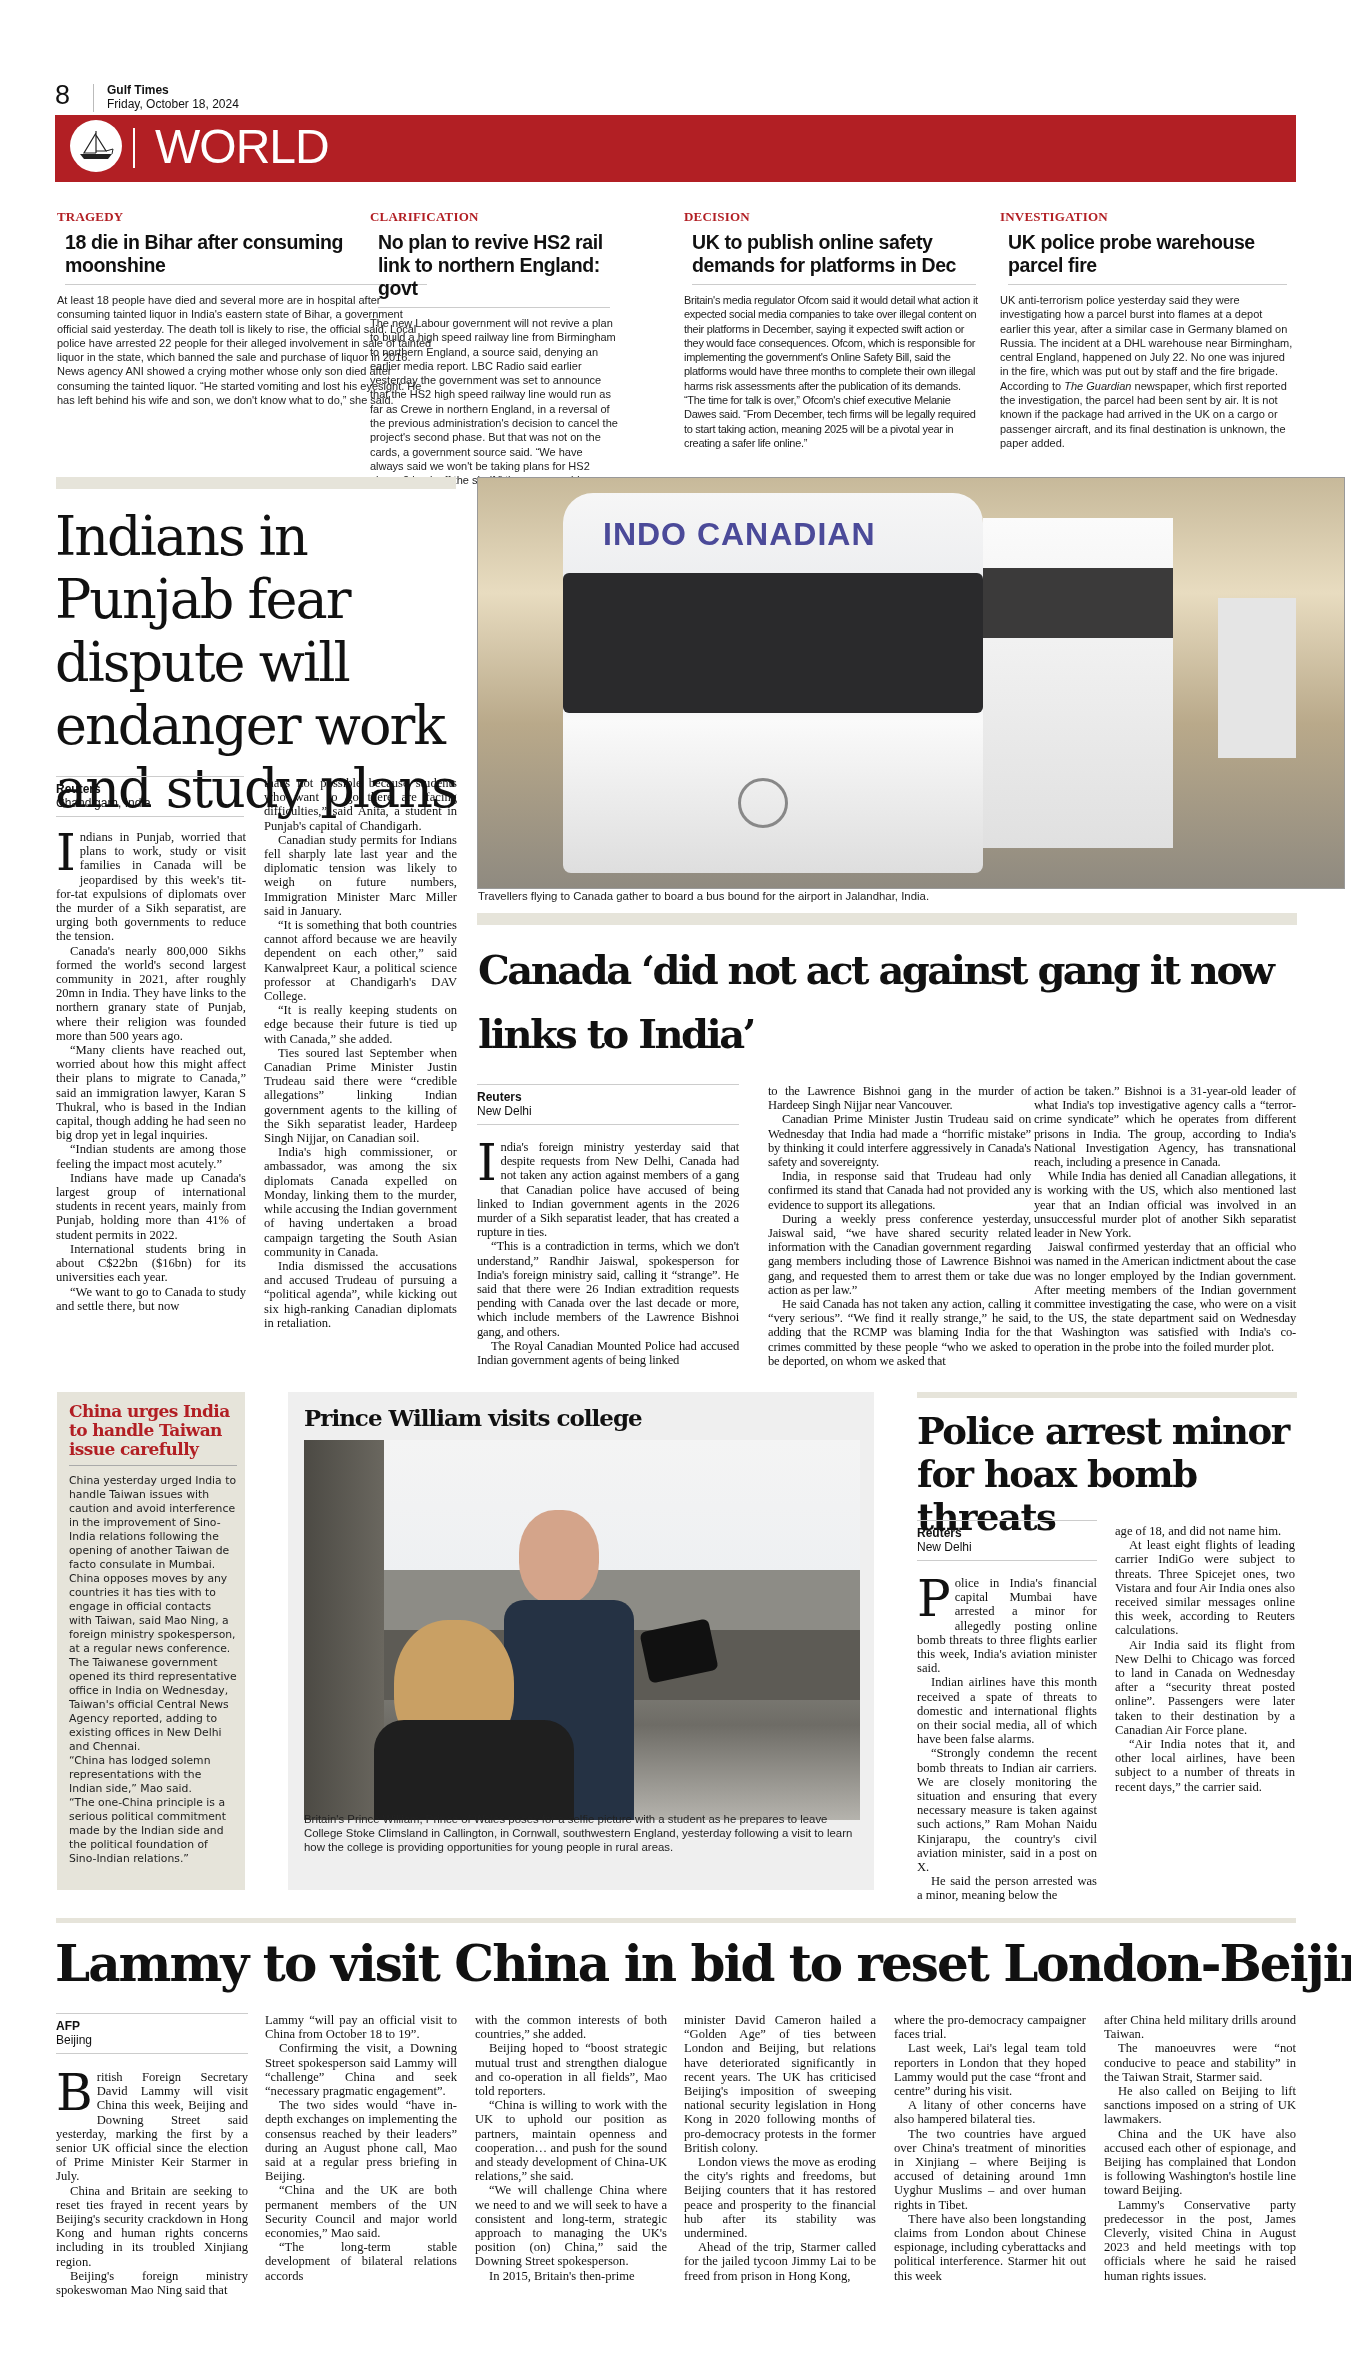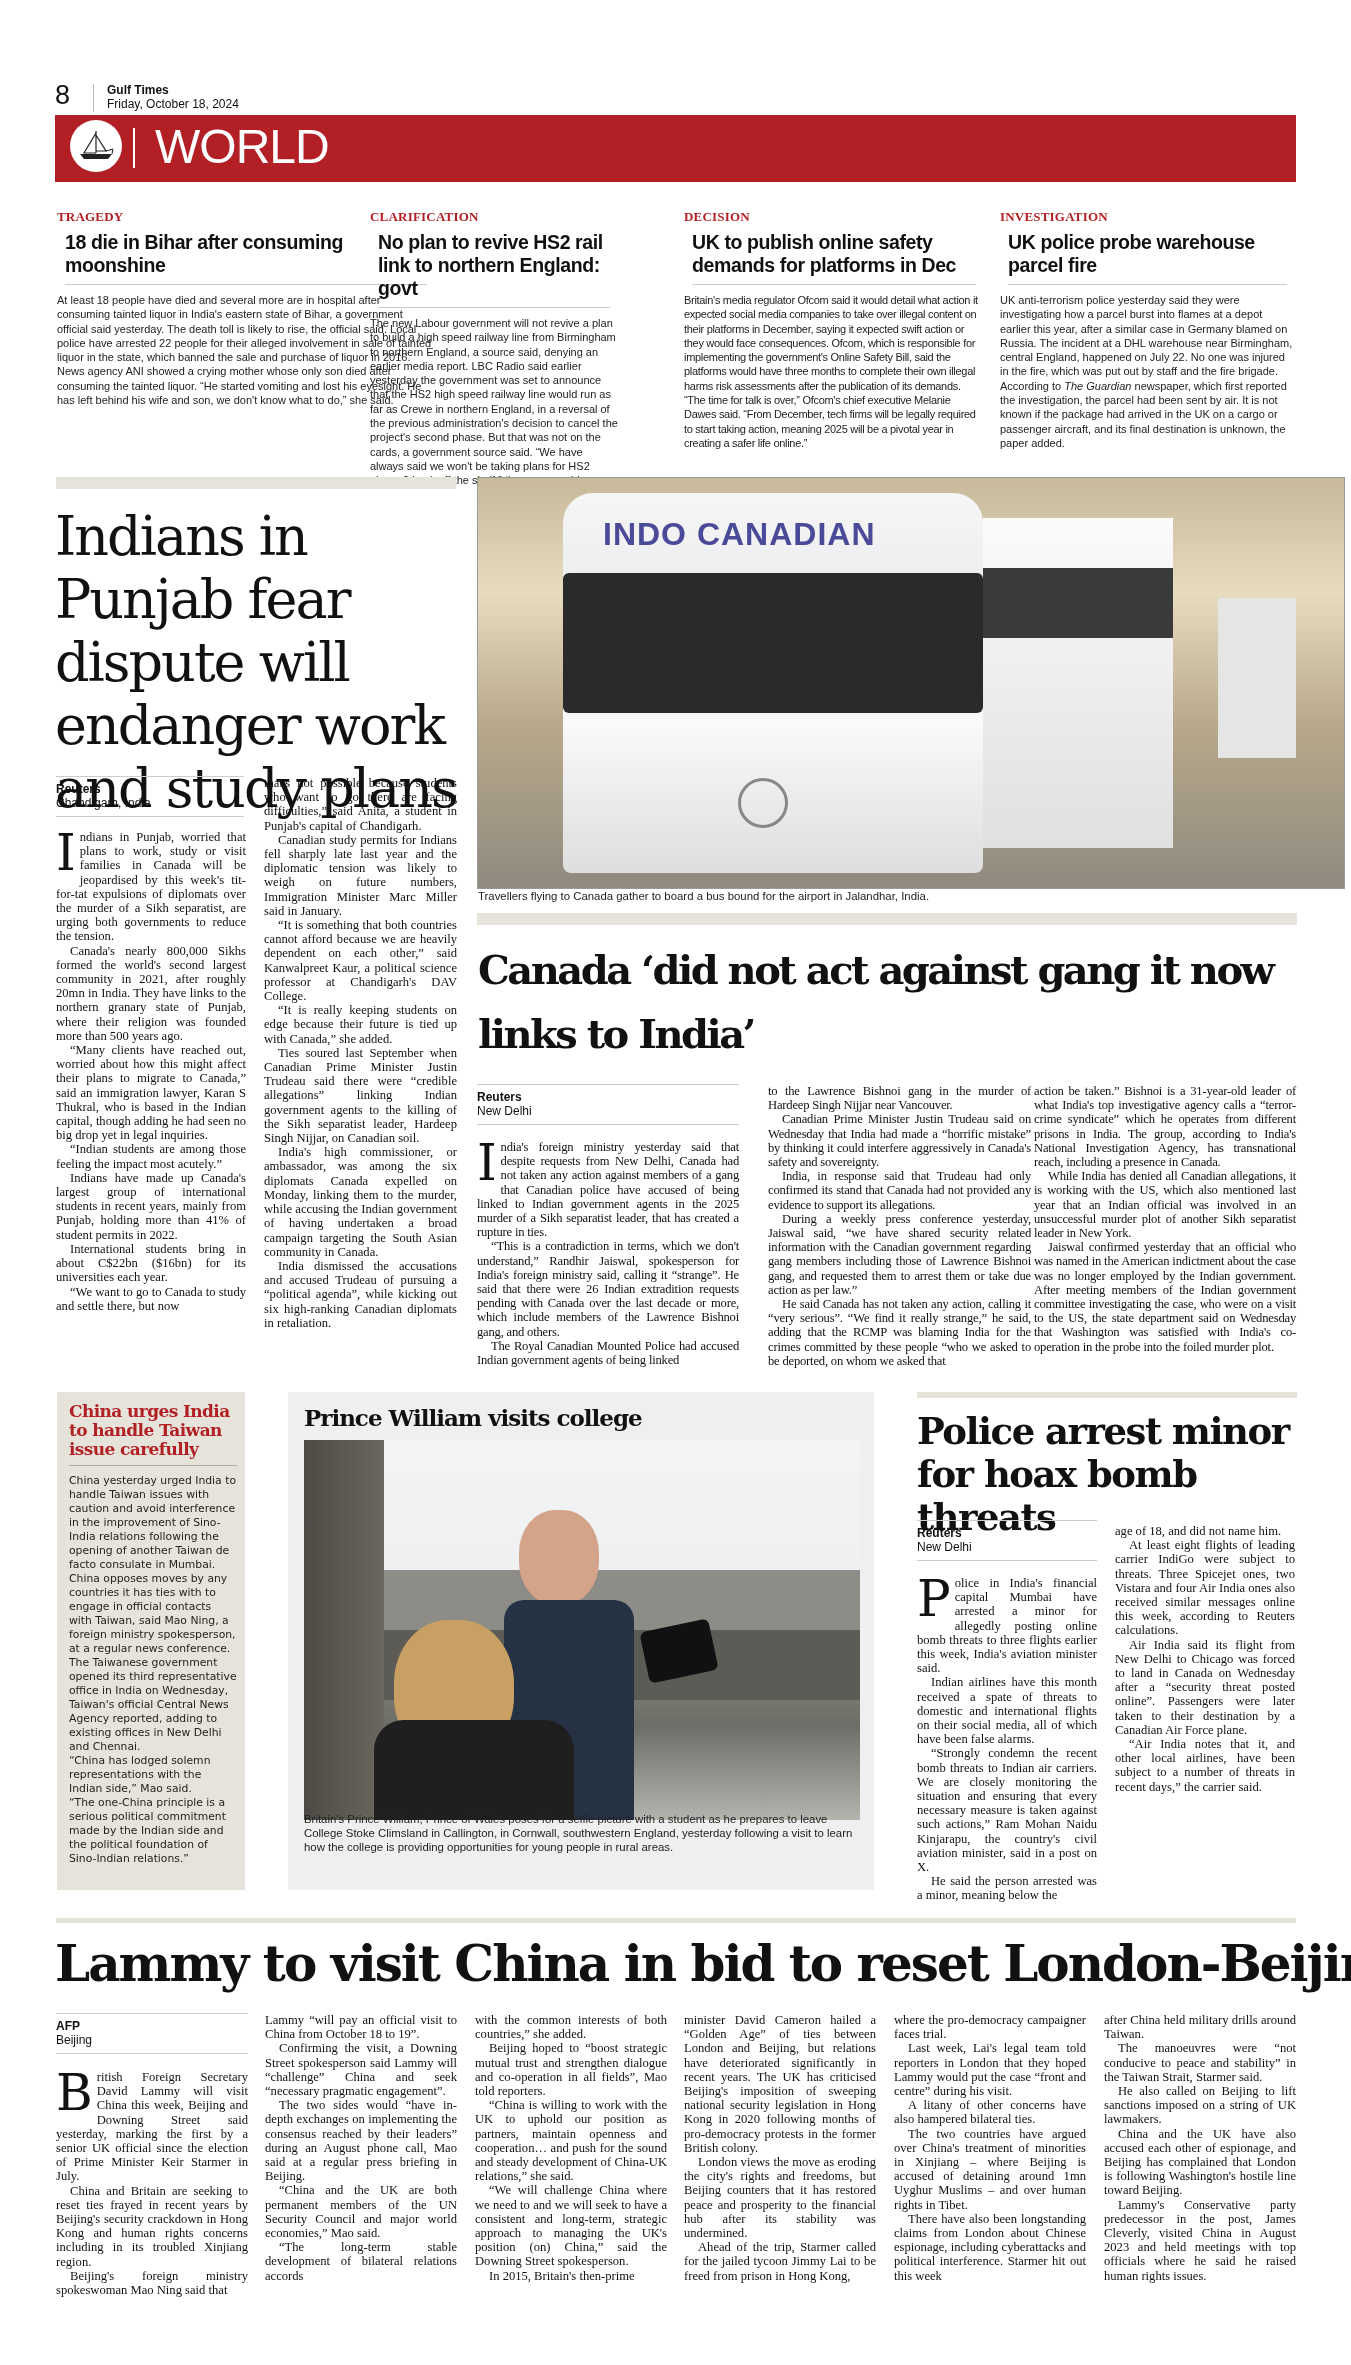--- a/index.html
+++ b/index.html
@@ -118,21 +118,21 @@
 </div>
 <div class="abs caption" style="left:478px;top:889px;width:818px;">Travellers flying to Canada gather to board a bus bound for the airport in Jalandhar, India.</div>
 
 <div class="abs greybar" style="left:477px;top:913px;width:820px;"></div>
 <h1 class="abs h-canada" style="margin:0;">Canada ‘did not act against gang it now links to India’</h1>
 <div class="abs byline" style="left:477px;top:1084px;width:262px;">
   <div class="ag">Reuters</div>
   <div class="loc">New Delhi</div>
 </div>
 <div class="abs col" style="left:477px;top:1140px;width:262px;letter-spacing:-.2px;" id="canada-col1">
-    <p class="first"><span class="drop">I</span><span>ndia's foreign ministry yesterday said that despite requests from New Delhi, Canada had not taken any action against members of a gang that Canadian police have accused of being linked to Indian government agents in the 2025 murder of a Sikh separatist leader, that has created a rupture in ties.</span></p>
+    <p class="first"><span class="drop">I</span><span>ndia's foreign ministry yesterday said that despite requests from New Delhi, Canada had not taken any action against members of a gang that Canadian police have accused of being linked to Indian government agents in the 2026 murder of a Sikh separatist leader, that has created a rupture in ties.</span></p>
     <p>“This is a contradiction in terms, which we don't understand,” Randhir Jaiswal, spokesperson for India's foreign ministry said, calling it “strange”. He said that there were 26 Indian extradition requests pending with Canada over the last decade or more, which include members of the Lawrence Bishnoi gang, and others.</p>
     <p>The Royal Canadian Mounted Police had accused Indian government agents of being linked</p>
   </div>
 <div class="abs col" style="left:768px;top:1084px;width:263px;letter-spacing:-.2px;" id="canada-col2">
     <p class="first">to the Lawrence Bishnoi gang in the murder of Hardeep Singh Nijjar near Vancouver.</p>
     <p>Canadian Prime Minister Justin Trudeau said on Wednesday that India had made a “horrific mistake” by thinking it could interfere aggressively in Canada's safety and sovereignty.</p>
     <p>India, in response said that Trudeau had only confirmed its stand that Canada had not provided any evidence to support its allegations.</p>
     <p>During a weekly press conference yesterday, Jaiswal said, “we have shared security related information with the Canadian government regarding gang members including those of Lawrence Bishnoi gang, and requested them to arrest them or take due action as per law.”</p>
     <p>He said Canada has not taken any action, calling it “very serious”. “We find it really strange,” he said, adding that the RCMP was blaming India for the crimes committed by these people “who we asked to be deported, on whom we asked that</p>
   </div>

